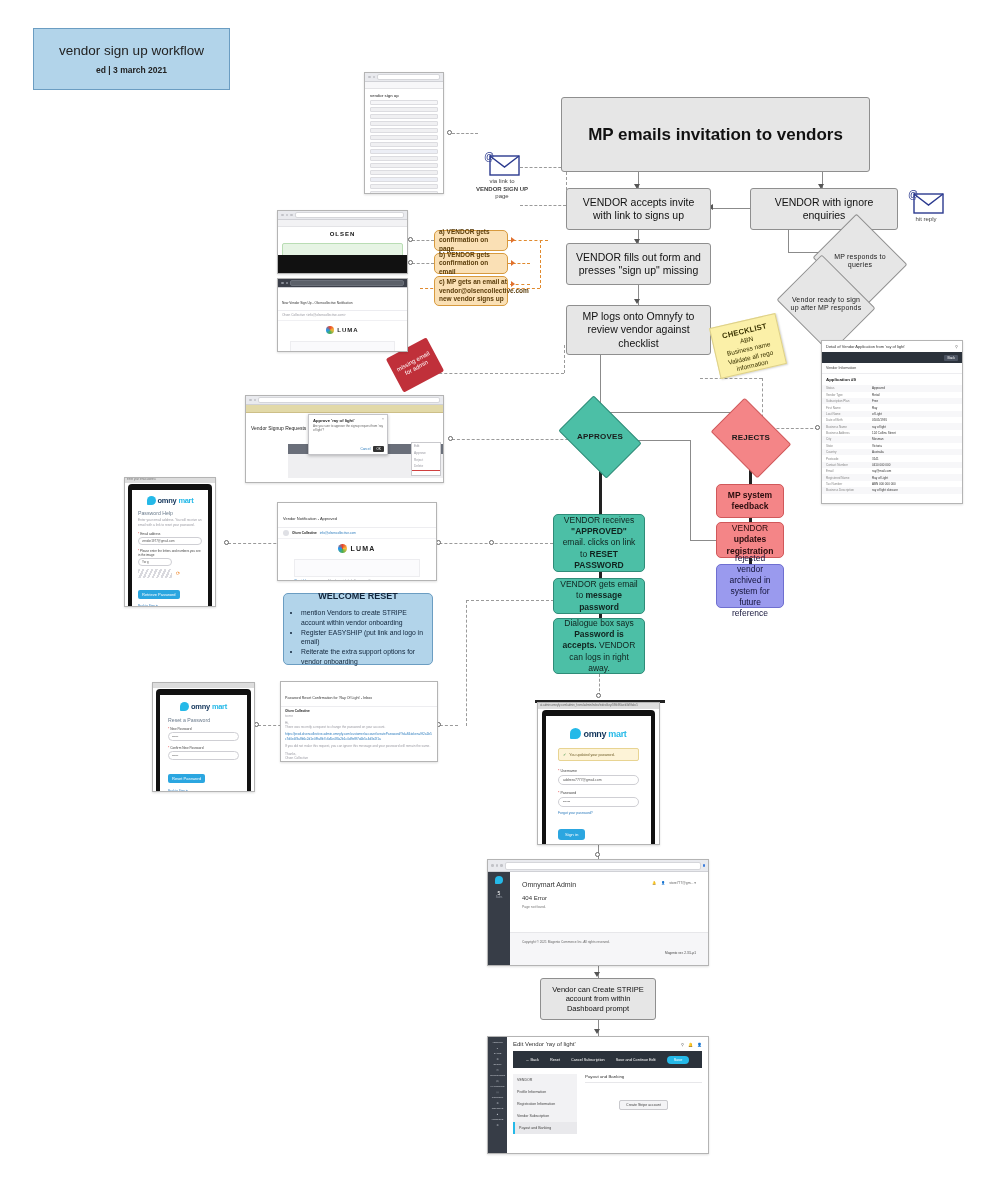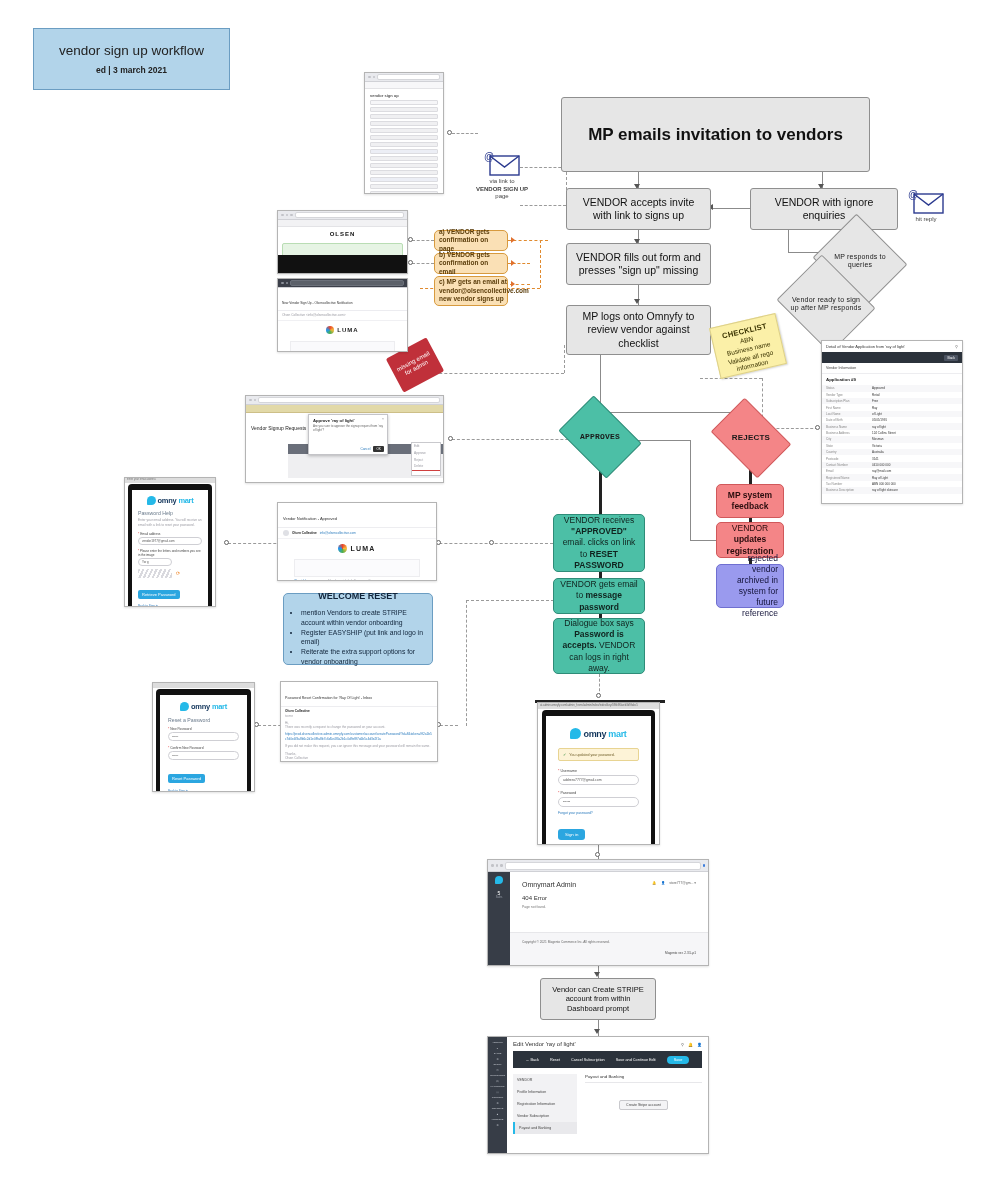--- a/index.html
+++ b/index.html
@@ -29,21 +29,21 @@
   .dia-grey .inner{background:#e6e6e6;}
   .dia-grey .lbl{font-weight:normal;font-size:7px;}
   .dia-teal .inner{background:#4cbfa6;border-color:#2e8c78;}
   .dia-red  .inner{background:#f48587;border-color:#d0585a;}
 
   
   .card{border-radius:5px;display:flex;align-items:center;justify-content:center;
         text-align:center;font-size:8.5px;line-height:1.3;padding:4px 5px;}
   .c-teal{background:#4cbfa6;border:1px solid #2e8c78;color:#10241f;}
   .c-red {background:#f48587;border:1px solid #d0585a;color:#2a0d0e;}
-  .c-purple{background:#9a9aee;border:1px solid #6f6fd0;color:#14143a;text-align:right;}
+  .c-purple{background:#9a9aee;border:1px solid #6f6fd0;color:#14143a;}
   .c-tan {background:#fae0b5;border:1px solid #d79a3e;color:#5a3c0a;
           font-size:6.5px;line-height:1.3;font-weight:bold;text-align:left;
           justify-content:flex-start;padding:3px 4px;}
   .c-blue{background:#b2d4ea;border:1px solid #6b9dc2;color:#10243a;
           text-align:left;align-items:flex-start;padding:6px 8px;font-size:6.8px;
           flex-direction:column;}
   .c-blue .hd{width:100%;text-align:center;font-size:9px;font-weight:bold;margin-bottom:5px;}
   .c-blue ul{margin:0;padding-left:9px;line-height:1.45;}
 
   
@@ -218,21 +218,21 @@
 <div class="abs diamond dia-grey" style="left:824px;top:230px;width:72px;height:62px;">
   <div class="inner"></div>
   <div class="lbl">MP responds to queries</div>
 </div>
 
 <div class="abs diamond dia-grey" style="left:788px;top:272px;width:76px;height:64px;">
   <div class="inner"></div>
   <div class="lbl">Vendor ready to sign up after MP responds</div>
 </div>
 
-<div class="abs diamond dia-teal" style="left:566px;top:412px;width:68px;height:50px;font-family:Liberation Mono, monospace;">
+<div class="abs diamond dia-teal" style="left:566px;top:412px;width:68px;height:50px;">
   <div class="inner"></div>
   <div class="lbl">APPROVES</div>
 </div>
 
 <div class="abs diamond dia-red" style="left:718px;top:414px;width:66px;height:48px;">
   <div class="inner"></div>
   <div class="lbl">REJECTS</div>
 </div>
 
 <div class="abs card c-teal" style="left:553px;top:514px;width:92px;height:58px;">

